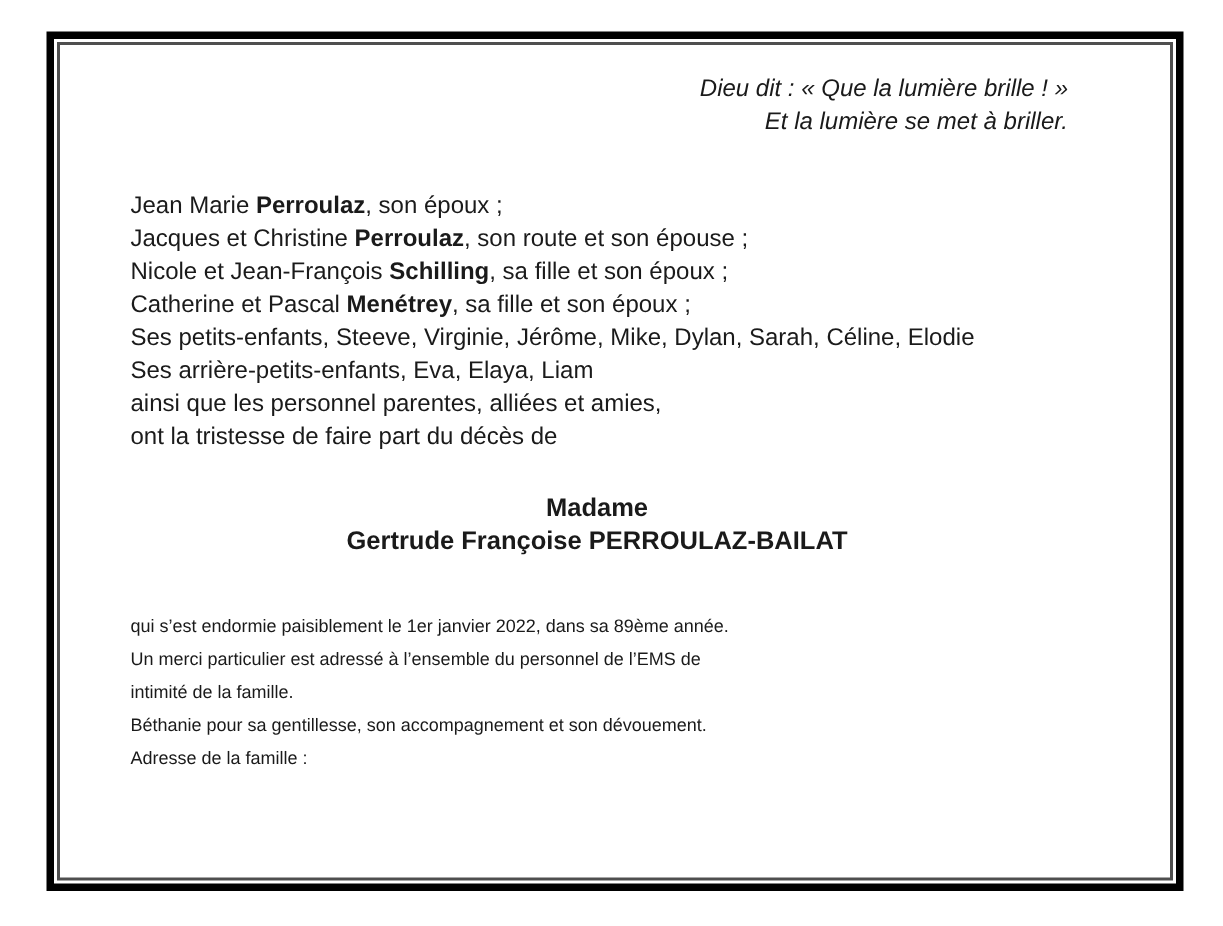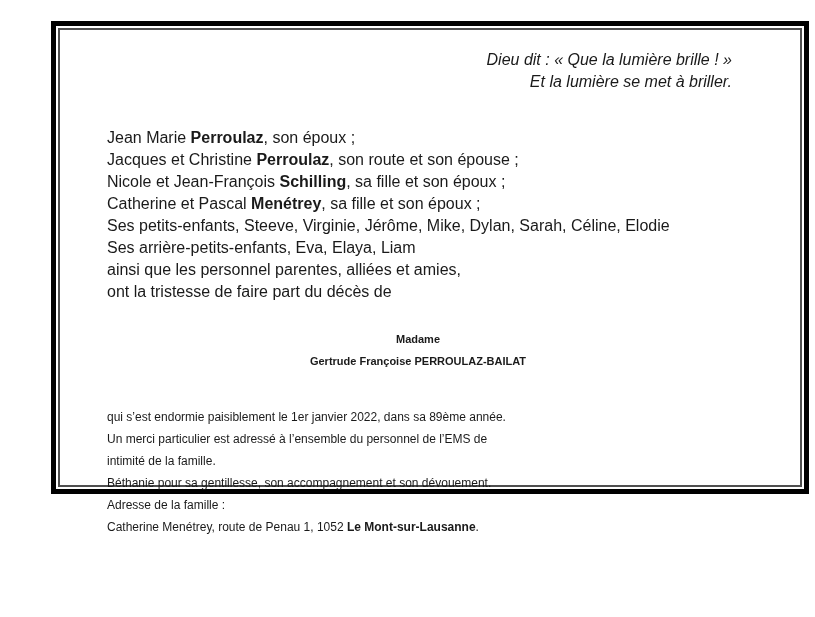--- a/index.html
+++ b/index.html
@@ -13,25 +13,24 @@
     height: 617px;
     font-family: "Liberation Sans", "DejaVu Sans", sans-serif;
     color: #1a1a1a;
     overflow: hidden;
   }
   .frame {
     position: absolute;
     left: 31px;
     top: 21px;
     width: 758px;
-    height: 473px;
+    height: 573px;
     border: 5px solid #000000;
     box-sizing: border-box;
     background: #ffffff;
-    margin-left: 20px;
   }
   .frame-inner {
     position: absolute;
     inset: 2px;
     border: 2px solid #4f4f4f;
   }
   .quote {
     position: absolute;
     top: 19px;
     right: 68px;
@@ -49,21 +48,21 @@
     line-height: 22px;
     white-space: nowrap;
   }
   .title-block {
     position: absolute;
     left: 47px;
     top: 298px;
     width: 622px;
     text-align: center;
     font-weight: bold;
-    font-size: 11px;
+    font-size: 17px;
     line-height: 22px;
   }
   .details {
     position: absolute;
     left: 47px;
     top: 376px;
     font-size: 12px;
     line-height: 22px;
     white-space: nowrap;
   }
@@ -95,17 +94,16 @@
       <div class="text-line">Madame</div>
       <div class="text-line">Gertrude Françoise PERROULAZ-BAILAT</div>
     </div>
 
     <div class="details">
       <div class="text-line"><span>qui s’est endormie paisiblement le 1er janvier 2022, dans sa 89ème année.</span></div>
       <div class="text-line"><span>Un merci particulier est adressé à l’ensemble du personnel de l’EMS de</span></div>
       <div class="text-line"><span>intimité de la famille.</span></div>
       <div class="text-line"><span>Béthanie pour sa gentillesse, son accompagnement et son dévouement.</span></div>
       <div class="text-line"><span>Adresse de la famille :</span></div>
-      <div class="text-line"><span>Catherine Menétrey, route de Penau 1, 1052 </span><span class="bold">Le Mont-sur-Lausanne</span><span>.</span></div>
     </div>
 
   </div>
 </div>
 
 </body></html>

